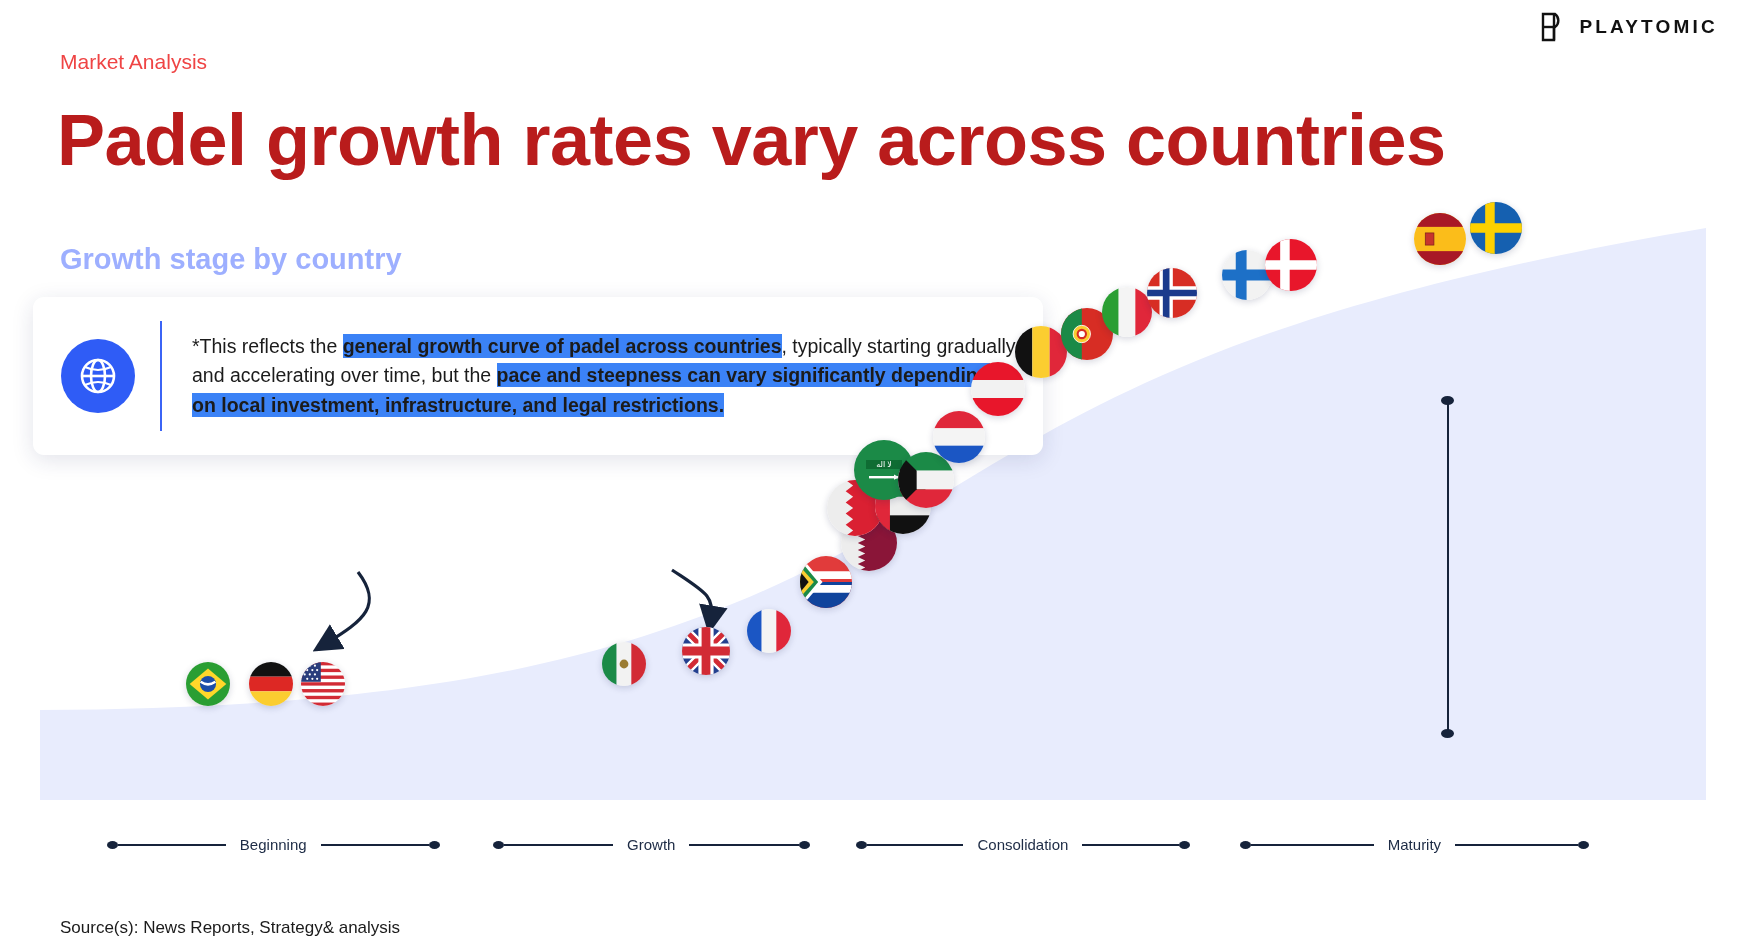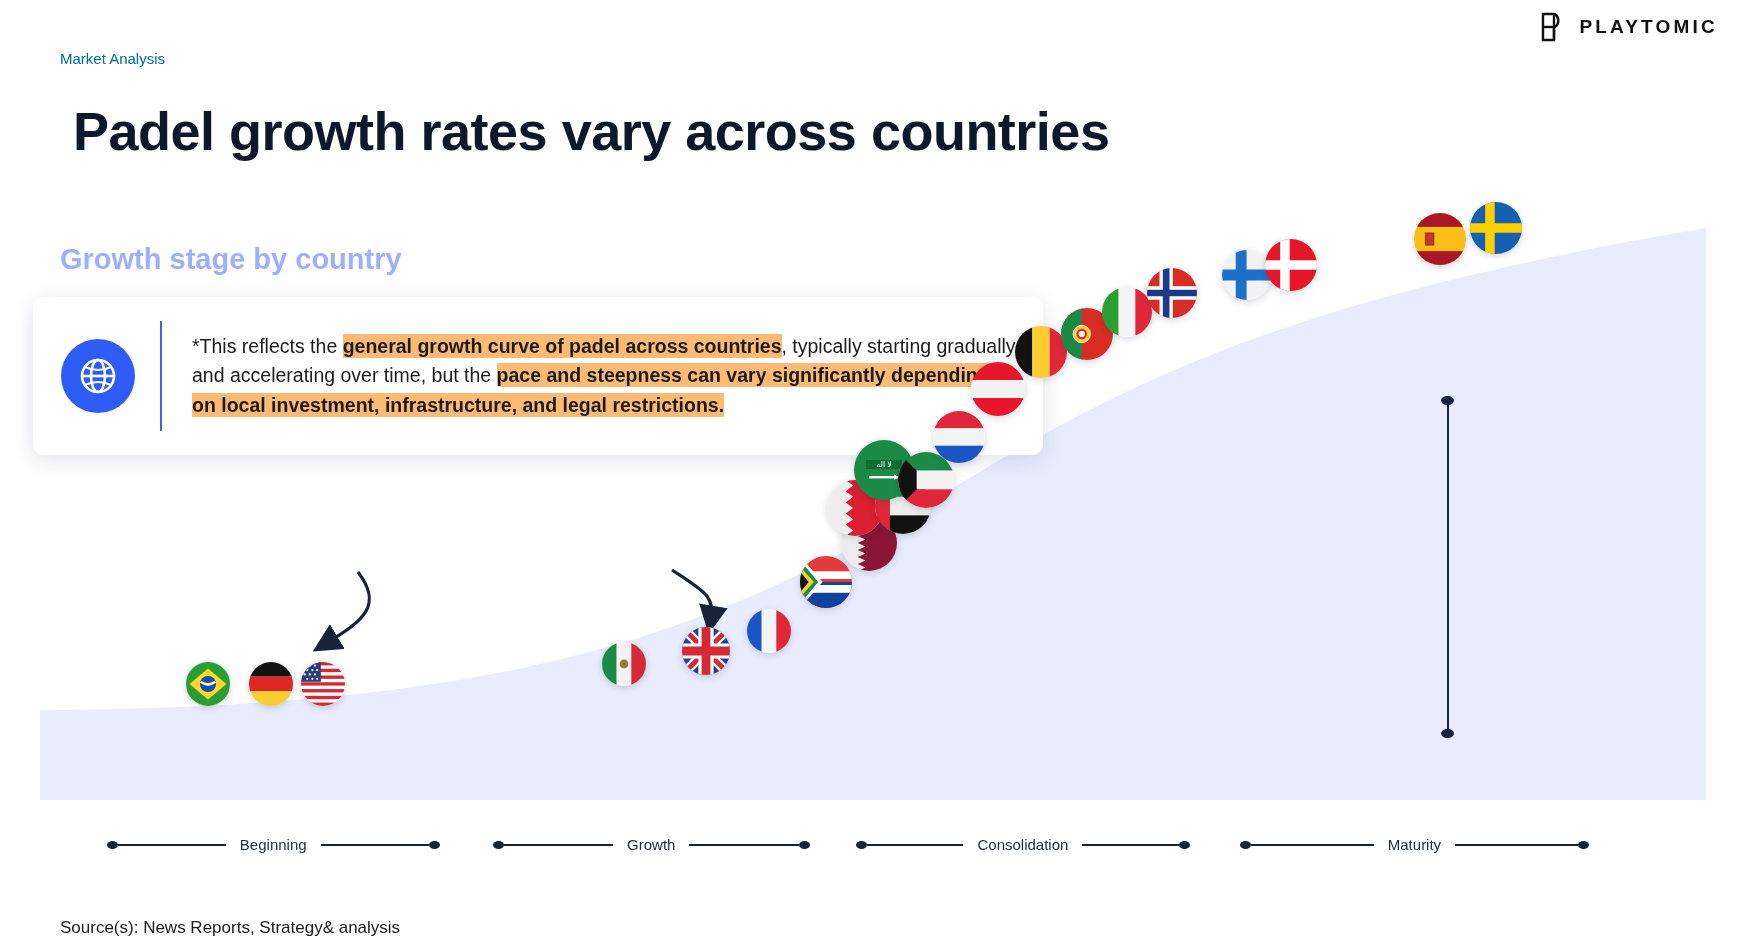--- a/index.html
+++ b/index.html
@@ -35,31 +35,31 @@
     letter-spacing: 3.2px;
     color: #111111;
     font-family: "Liberation Sans", sans-serif;
   }
 
   
   .eyebrow {
     position: absolute;
     left: 60px;
     top: 50px;
-    font-size: 15px;
-    color: #0369a1;
+    font-size: 21px;
+    color: #ef4444;
     font-family: "Liberation Sans", sans-serif;
   }
   .headline {
     position: absolute;
-    left: 73px;
+    left: 57px;
     top: 103px;
-    font-size: 54px;
+    font-size: 72px;
     font-weight: 700;
-    color: #0f172a;
+    color: #b91c1c;
     letter-spacing: -0.5px;
     line-height: 1.05;
     white-space: nowrap;
   }
   .subhead {
     position: absolute;
     left: 60px;
     top: 243px;
     font-size: 29px;
     font-weight: 700;
@@ -105,21 +105,21 @@
     background: #3b64f6;
     margin: 4px 30px 4px 0;
     flex: 0 0 2px;
   }
   .info-text {
     font-size: 19.5px;
     line-height: 1.52;
     color: #1b1b1b;
   }
   .hl {
-    background: #fdba74;
+    background: #3b82f6;
     font-weight: 700;
     padding: 1px 0;
   }
 
   
   .proj-card {
     position: absolute;
     left: 61px;
     top: 528px;
     width: 800px;

